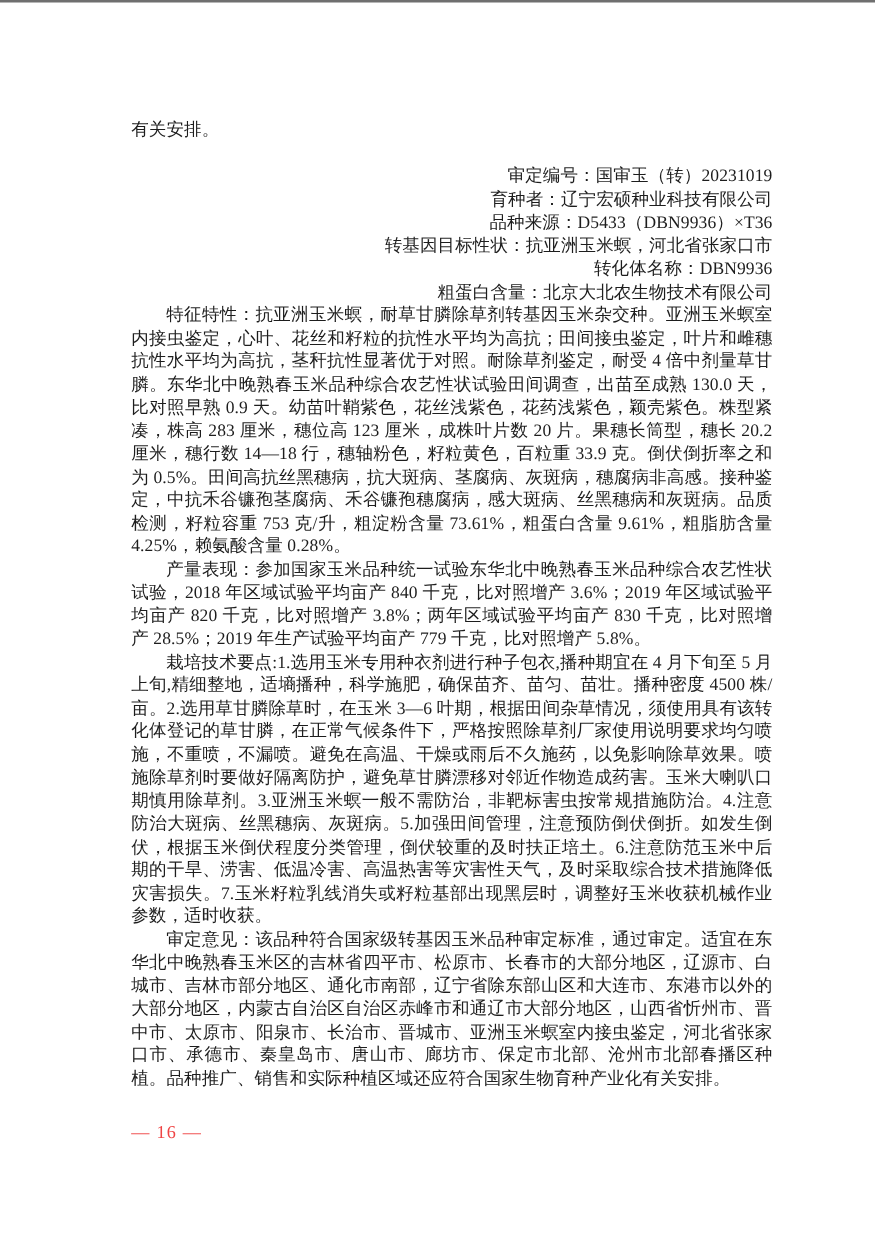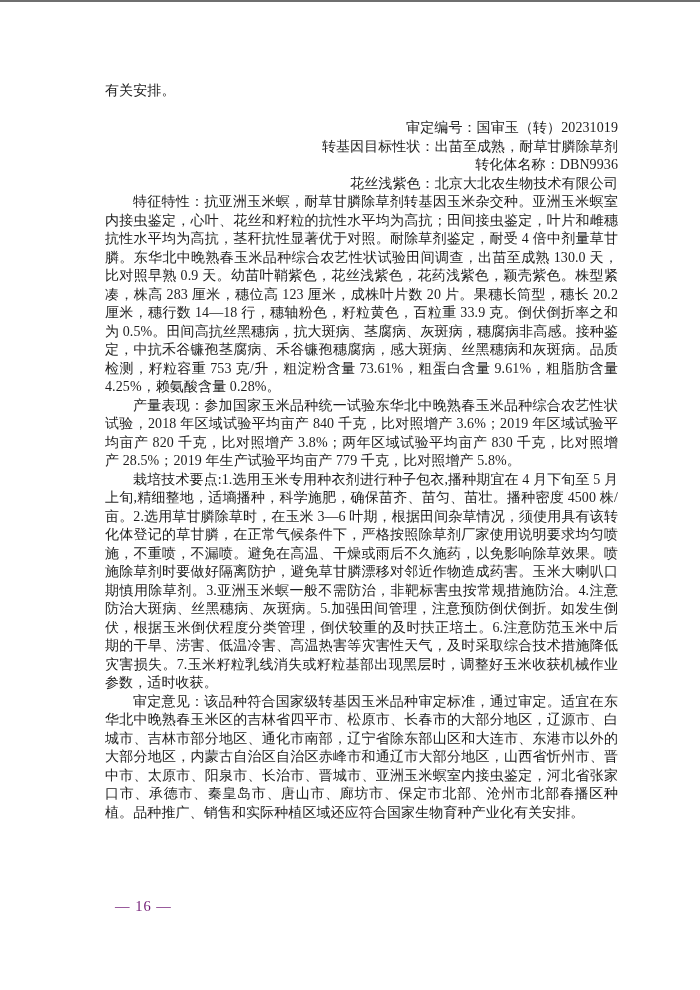--- a/index.html
+++ b/index.html
@@ -19,21 +19,21 @@
     position: absolute;
     top: 0;
     left: 0;
     width: 700px;
     height: 2px;
     background: #6f6f6f;
   }
   .content {
     position: absolute;
     left: 105px;
-    top: 82px;
+    top: 96px;
     width: 513px;
     font-size: 14px;
     line-height: 18.5px;
     letter-spacing: 0.1px;
   }
   .continuation {
     margin: 0 0 18.5px 0;
     text-indent: 0;
   }
   .field-line {
@@ -42,47 +42,49 @@
     text-align: right;
   }
   .para {
     margin: 0;
     text-indent: 2em;
     text-align: justify;
     text-justify: inter-ideograph;
   }
   .page-number {
     position: absolute;
-    left: 115px;
+    left: 105px;
     top: 898px;
     font-size: 14.5px;
-    color: #701a75;
+    color: #ef4444;
     letter-spacing: 1px;
   }
 </style>
 </head>
 <body>
 
 <div class="page-top-edge"></div>
 
 <div class="content">
 
   <p class="continuation">有关安排。</p>
 
   <div class="field-line"><span>审定编号</span><span>：</span><span>国审玉（转）20231019</span></div>
 
 
 
+  <div class="field-line"><span>育种者</span><span>：</span><span>辽宁宏硕种业科技有限公司</span></div>
 
+  <div class="field-line"><span>品种来源</span><span>：</span><span>D5433（DBN9936）×T36</span></div>
 
-  <div class="field-line"><span>转基因目标性状</span><span>：</span><span>出苗至成熟，耐草甘膦除草剂</span></div>
+  <div class="field-line"><span>转基因目标性状</span><span>：</span><span>抗亚洲玉米螟，河北省张家口市</span></div>
 
   <div class="field-line"><span>转化体名称</span><span>：</span><span>DBN9936</span></div>
 
-  <div class="field-line"><span>花丝浅紫色</span><span>：</span><span>北京大北农生物技术有限公司</span></div>
+  <div class="field-line"><span>粗蛋白含量</span><span>：</span><span>北京大北农生物技术有限公司</span></div>
 
 
   <p class="para">特征特性：抗亚洲玉米螟，耐草甘膦除草剂转基因玉米杂交种。亚洲玉米螟室内接虫鉴定，心叶、花丝和籽粒的抗性水平均为高抗；田间接虫鉴定，叶片和雌穗抗性水平均为高抗，茎秆抗性显著优于对照。耐除草剂鉴定，耐受 4 倍中剂量草甘膦。东华北中晚熟春玉米品种综合农艺性状试验田间调查，出苗至成熟 130.0 天，比对照早熟 0.9 天。幼苗叶鞘紫色，花丝浅紫色，花药浅紫色，颖壳紫色。株型紧凑，株高 283 厘米，穗位高 123 厘米，成株叶片数 20 片。果穗长筒型，穗长 20.2 厘米，穗行数 14—18 行，穗轴粉色，籽粒黄色，百粒重 33.9 克。倒伏倒折率之和为 0.5%。田间高抗丝黑穗病，抗大斑病、茎腐病、灰斑病，穗腐病非高感。接种鉴定，中抗禾谷镰孢茎腐病、禾谷镰孢穗腐病，感大斑病、丝黑穗病和灰斑病。品质检测，籽粒容重 753 克/升，粗淀粉含量 73.61%，粗蛋白含量 9.61%，粗脂肪含量 4.25%，赖氨酸含量 0.28%。</p>
 
   <p class="para">产量表现：参加国家玉米品种统一试验东华北中晚熟春玉米品种综合农艺性状试验，2018 年区域试验平均亩产 840 千克，比对照增产 3.6%；2019 年区域试验平均亩产 820 千克，比对照增产 3.8%；两年区域试验平均亩产 830 千克，比对照增产 28.5%；2019 年生产试验平均亩产 779 千克，比对照增产 5.8%。</p>
 
   <p class="para">栽培技术要点:1.选用玉米专用种衣剂进行种子包衣,播种期宜在 4 月下旬至 5 月上旬,精细整地，适墒播种，科学施肥，确保苗齐、苗匀、苗壮。播种密度 4500 株/亩。2.选用草甘膦除草时，在玉米 3—6 叶期，根据田间杂草情况，须使用具有该转化体登记的草甘膦，在正常气候条件下，严格按照除草剂厂家使用说明要求均匀喷施，不重喷，不漏喷。避免在高温、干燥或雨后不久施药，以免影响除草效果。喷施除草剂时要做好隔离防护，避免草甘膦漂移对邻近作物造成药害。玉米大喇叭口期慎用除草剂。3.亚洲玉米螟一般不需防治，非靶标害虫按常规措施防治。4.注意防治大斑病、丝黑穗病、灰斑病。5.加强田间管理，注意预防倒伏倒折。如发生倒伏，根据玉米倒伏程度分类管理，倒伏较重的及时扶正培土。6.注意防范玉米中后期的干旱、涝害、低温冷害、高温热害等灾害性天气，及时采取综合技术措施降低灾害损失。7.玉米籽粒乳线消失或籽粒基部出现黑层时，调整好玉米收获机械作业参数，适时收获。</p>
 
   <p class="para">审定意见：该品种符合国家级转基因玉米品种审定标准，通过审定。适宜在东华北中晚熟春玉米区的吉林省四平市、松原市、长春市的大部分地区，辽源市、白城市、吉林市部分地区、通化市南部，辽宁省除东部山区和大连市、东港市以外的大部分地区，内蒙古自治区自治区赤峰市和通辽市大部分地区，山西省忻州市、晋中市、太原市、阳泉市、长治市、晋城市、亚洲玉米螟室内接虫鉴定，河北省张家口市、承德市、秦皇岛市、唐山市、廊坊市、保定市北部、沧州市北部春播区种植。品种推广、销售和实际种植区域还应符合国家生物育种产业化有关安排。</p>
 

